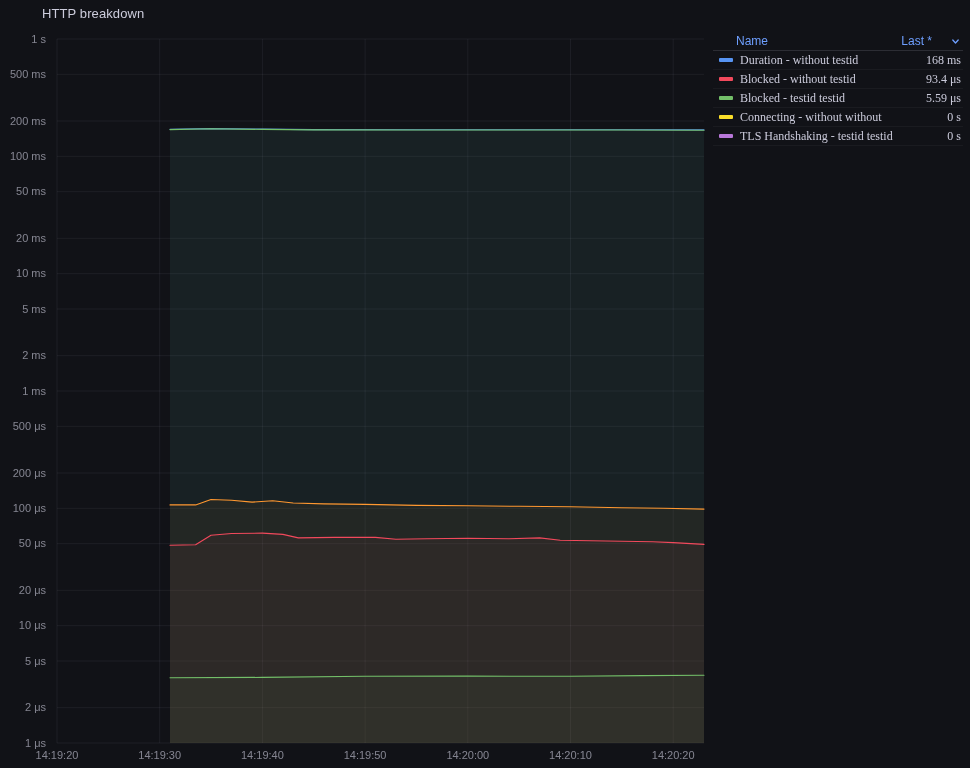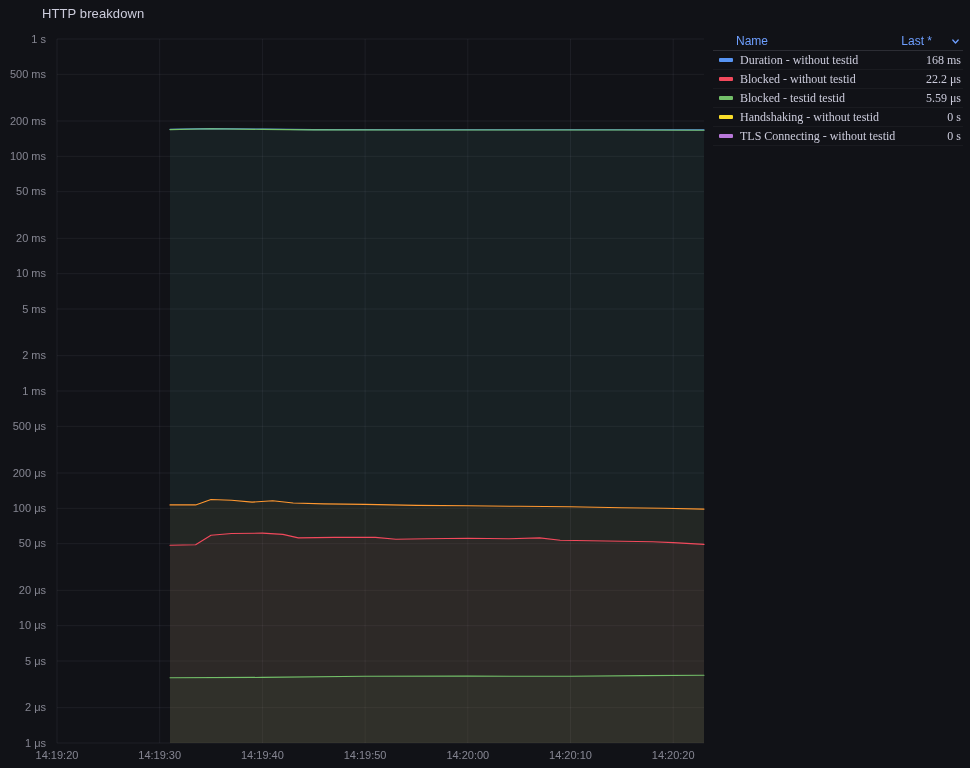--- a/index.html
+++ b/index.html
@@ -134,31 +134,31 @@
   </div>
   <div id="legend-rows">
       <div class="legend-row">
         <span class="swatch" style="background: rgb(87, 148, 242);"></span>
         <span class="legend-label">Duration - without testid</span>
         <span class="legend-value">168 ms</span>
       </div>
       <div class="legend-row">
         <span class="swatch" style="background: rgb(242, 73, 92);"></span>
         <span class="legend-label">Blocked - without testid</span>
-        <span class="legend-value">22.2 μs</span>
+        <span class="legend-value">93.4 μs</span>
       </div>
       <div class="legend-row">
         <span class="swatch" style="background: rgb(115, 191, 105);"></span>
         <span class="legend-label">Blocked - testid testid</span>
         <span class="legend-value">5.59 μs</span>
       </div>
       <div class="legend-row">
         <span class="swatch" style="background: rgb(250, 222, 42);"></span>
-        <span class="legend-label">Handshaking - without testid</span>
+        <span class="legend-label">Connecting - without without</span>
         <span class="legend-value">0 s</span>
       </div>
       <div class="legend-row">
         <span class="swatch" style="background: rgb(184, 119, 217);"></span>
-        <span class="legend-label">TLS Connecting - without testid</span>
+        <span class="legend-label">TLS Handshaking - testid testid</span>
         <span class="legend-value">0 s</span>
       </div>
     </div>
 </div>
 
 </body></html>

